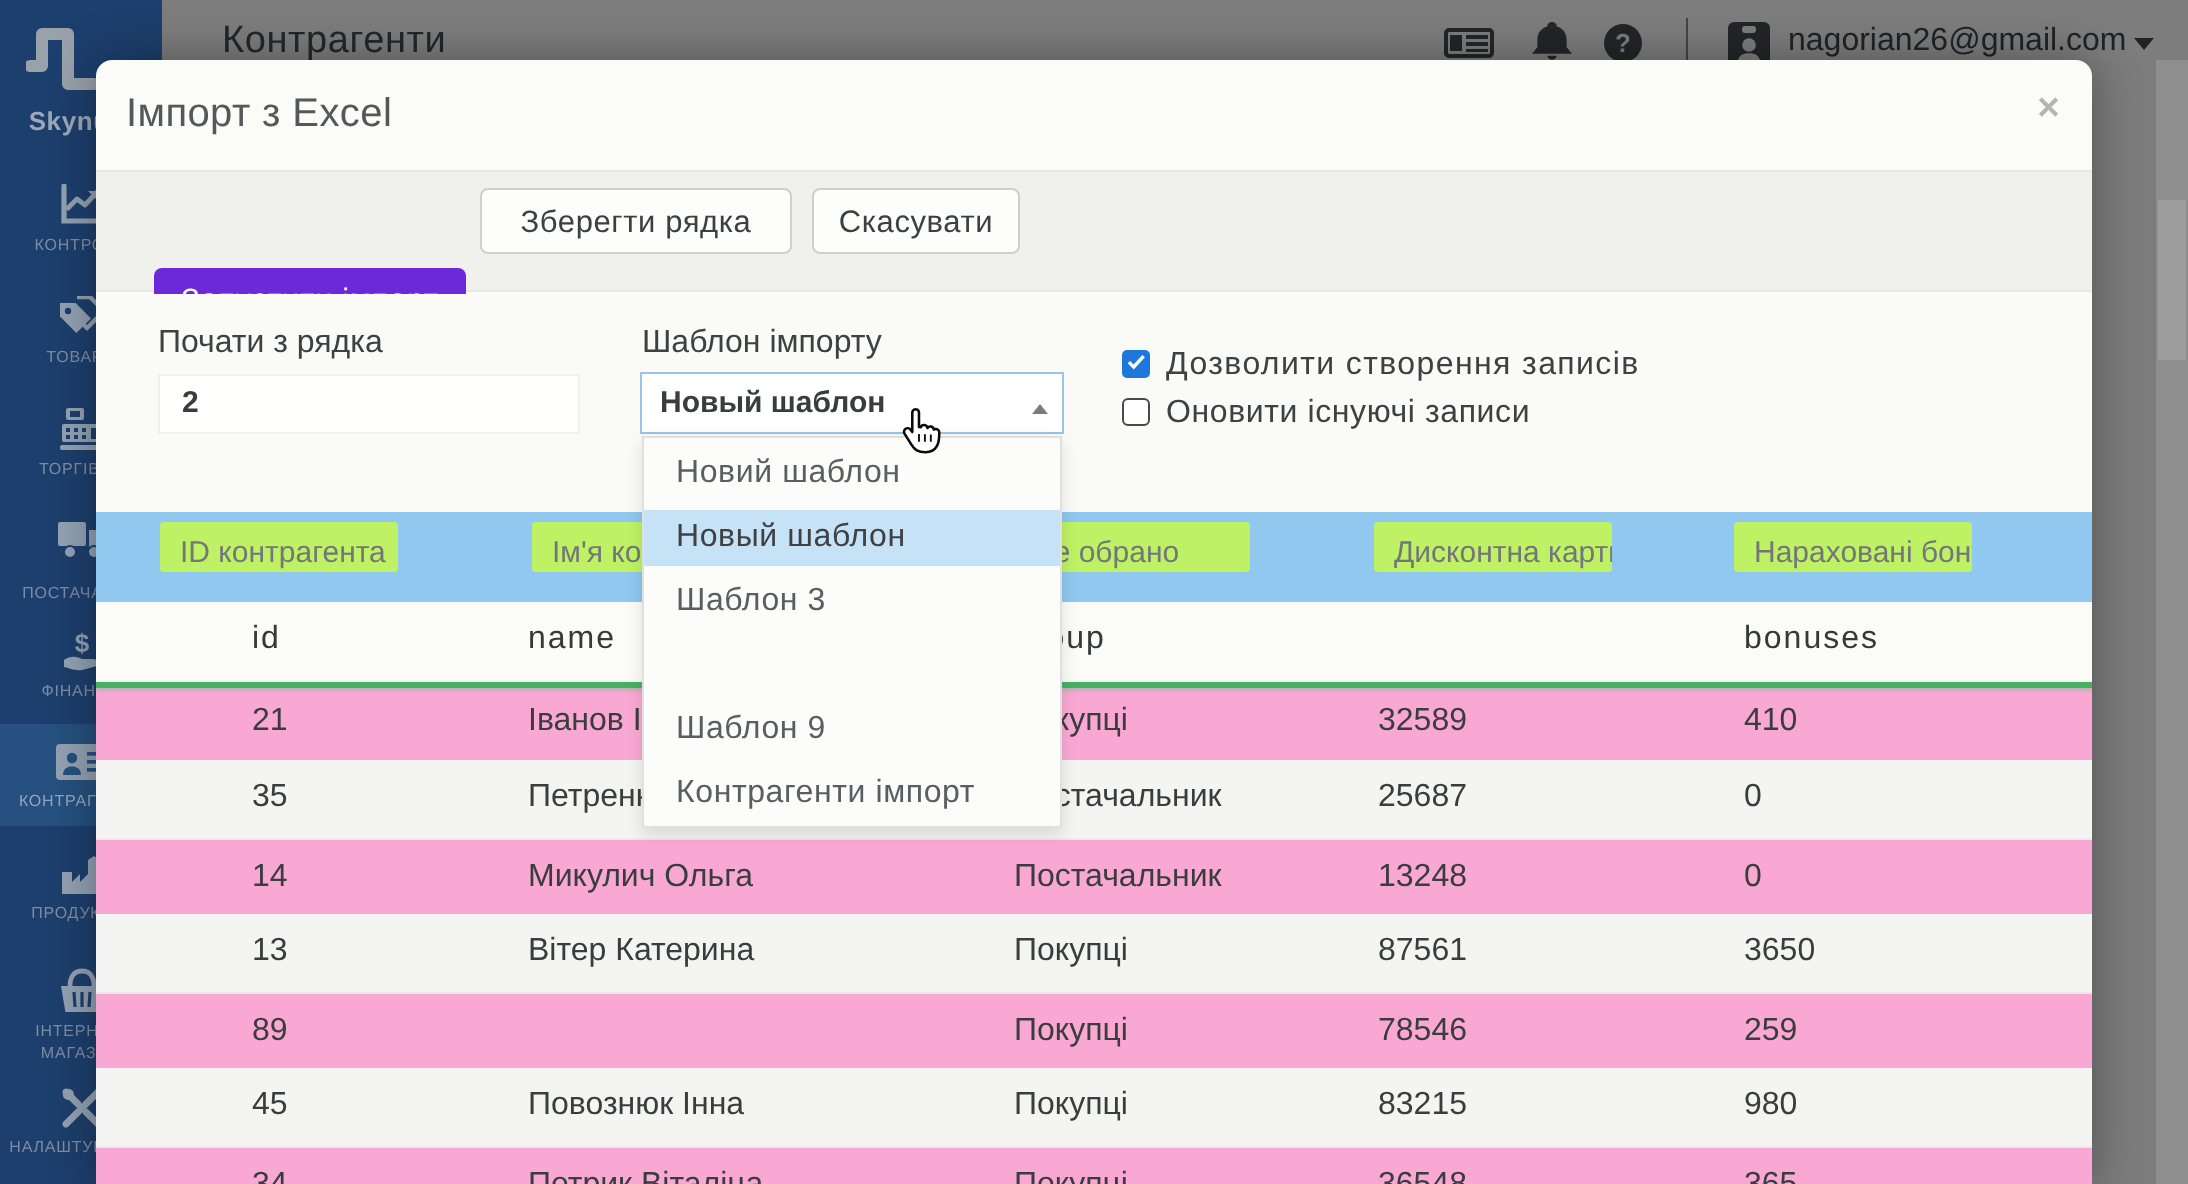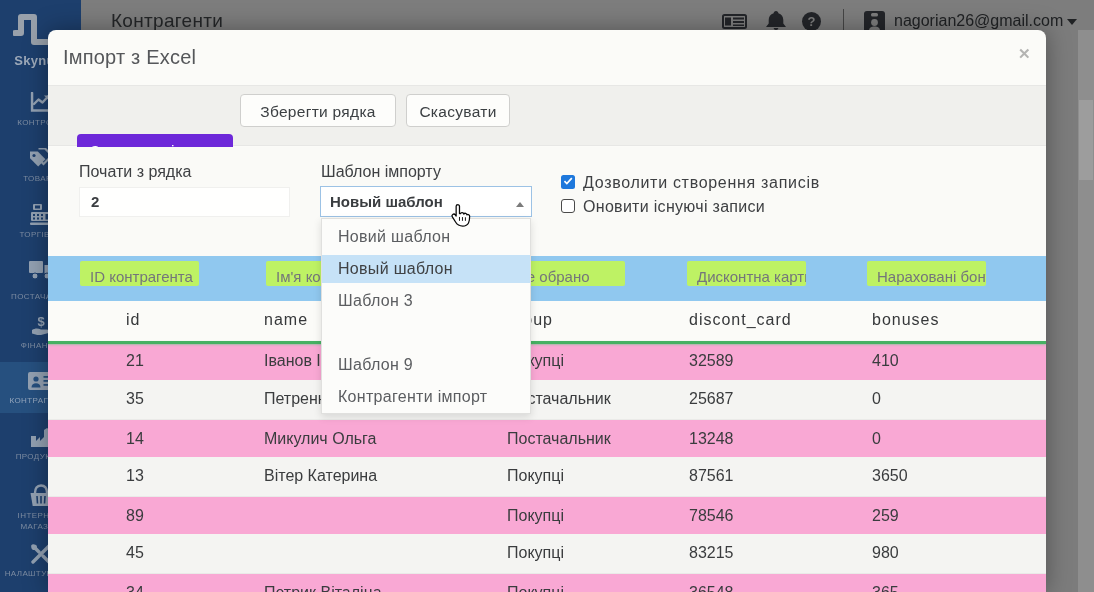--- a/index.html
+++ b/index.html
@@ -221,21 +221,20 @@
     <div id="fb2" class="fbox">Ім'я контрагента</div>
     <div id="fb3" class="fbox">Не обрано</div>
     <div id="fb4" class="fbox">Дисконтна картка</div>
     <div id="fb5" class="fbox">Нараховані бонуси</div>
   </div>
 
   <div id="thead">
     <div class="hcell c1">id</div>
     <div class="hcell c2">name</div>
     <div class="hcell c3">group</div>
-    <div class="hcell c4">discont_card</div>
     <div class="hcell c5">bonuses</div>
   </div>
   <div id="greenline"></div>
 
   <div class="trow odd first" style="top:311.5px">
     <div class="c c1">21</div>
       <div class="c c2">Іванов Іван</div>
       <div class="c c3">Покупці</div>
       <div class="c c4">32589</div>
       <div class="c c5">410</div>
@@ -262,20 +261,21 @@
       <div class="c c5">3650</div>
   </div>
   <div class="trow odd" style="top:465.5px">
     <div class="c c1">89</div>
       <div class="c c3">Покупці</div>
       <div class="c c4">78546</div>
       <div class="c c5">259</div>
   </div>
   <div class="trow even" style="top:504px">
     <div class="c c1">45</div>
+      <div class="c c2">Повознюк Інна</div>
       <div class="c c3">Покупці</div>
       <div class="c c4">83215</div>
       <div class="c c5">980</div>
   </div>
   <div class="trow odd" style="top:542.5px">
     <div class="c c1">34</div>
       <div class="c c2">Петрик Віталіца</div>
       <div class="c c3">Покупці</div>
       <div class="c c4">36548</div>
       <div class="c c5">365</div>

